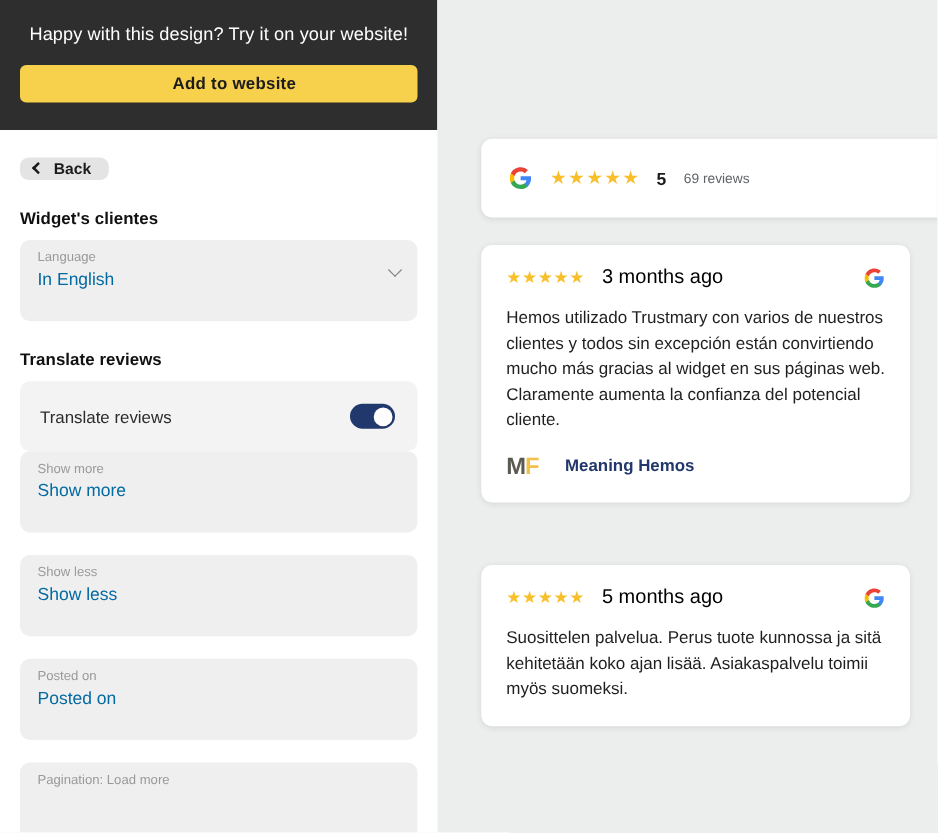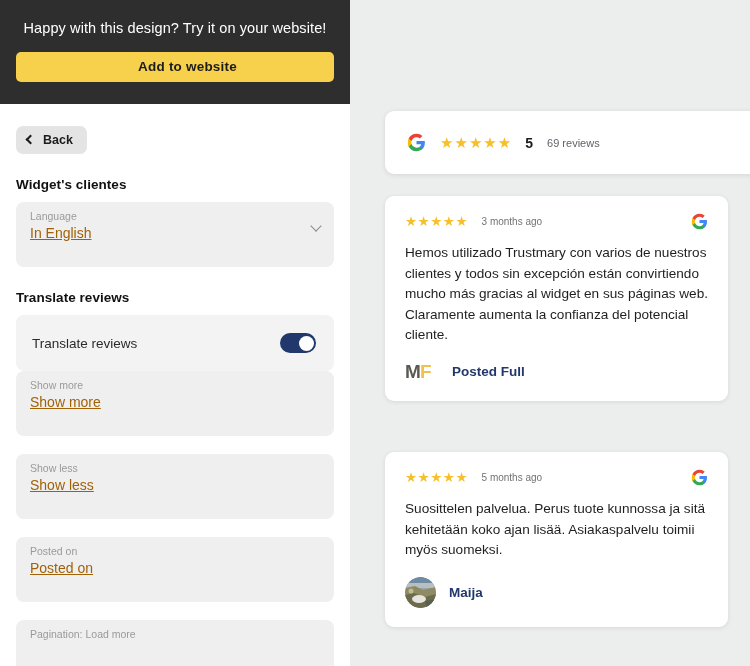--- a/index.html
+++ b/index.html
@@ -65,21 +65,21 @@
     padding: 0 16px;
   }
 
   .back-button {
     display: inline-flex;
     align-items: center;
     gap: 9px;
     background: #e4e4e4;
     border: none;
     border-radius: 7px;
-    height: 28px;
+    height: 18px;
     padding: 0 14px 0 11px;
     margin-top: 22px;
     font-family: "Liberation Sans", sans-serif;
     font-size: 12.5px;
     font-weight: bold;
     color: #1c1c1c;
     cursor: pointer;
   }
   .back-chevron {
     display: inline-block;
@@ -108,24 +108,23 @@
     padding: 8px 14px 0 14px;
     margin-bottom: 18px;
   }
   .field-label {
     font-size: 10.5px;
     color: #9a9a9a;
     line-height: 13px;
   }
   .field-value {
     font-size: 14px;
-    color: #a16207;
+    color: #0369a1;
     line-height: 19px;
     margin-top: 1px;
-    text-decoration: underline;
   }
   .field-chevron {
     position: absolute;
     right: 14px;
     top: 20px;
     width: 8px;
     height: 8px;
     border-right: 1.6px solid #8a8a8a;
     border-bottom: 1.6px solid #8a8a8a;
     transform: rotate(45deg);
@@ -213,22 +212,22 @@
     display: flex;
     align-items: center;
     justify-content: space-between;
   }
   .review-head-left {
     display: flex;
     align-items: center;
     gap: 14px;
   }
   .review-date {
-    font-size: 10px;
-    color: #737373;
+    font-size: 16px;
+    color: #000000;
   }
   .review-text {
     margin-top: 13px;
     font-size: 13.6px;
     line-height: 20.5px;
     color: #1f1f1f;
   }
   .review-author {
     margin-top: 16px;
     display: flex;
@@ -376,21 +375,21 @@
         </span>
       </div>
       <div class="review-text">Hemos utilizado Trustmary con varios de nuestros clientes y todos sin excepción están convirtiendo mucho más gracias al widget en sus páginas web. Claramente aumenta la confianza del potencial cliente.</div>
       <div class="review-author">
         <span class="mf-logo">
           <svg width="34" height="20" viewBox="0 0 34 20">
             <text x="0" y="16" font-family="Liberation Sans, sans-serif" font-size="19" font-weight="bold" fill="#5a5a52">M</text>
             <text x="15" y="16" font-family="Liberation Sans, sans-serif" font-size="19" font-weight="bold" fill="#f2c14a">F</text>
           </svg>
         </span>
-        <span class="author-name">Posted Full</span>
+        <span class="author-name">Meaning Hemos</span>
       </div>
     </div>
 
     <div class="review-card" id="review-card-1">
       <div class="review-head">
         <div class="review-head-left">
           <span class="stars small">
             <span>★</span>
             <span>★</span>
             <span>★</span>
@@ -402,38 +401,16 @@
         <span class="g-logo">
           <svg width="17" height="17" viewBox="0 0 48 48">
             <path fill="#4285F4" d="M45.1 24.5c0-1.6-.1-3.1-.4-4.5H24v8.5h11.8c-.5 2.8-2.1 5.1-4.4 6.7v5.6h7.1c4.2-3.8 6.6-9.5 6.6-16.3z"></path>
             <path fill="#34A853" d="M24 46c6 0 11-2 14.6-5.3l-7.1-5.6c-2 1.3-4.5 2.1-7.5 2.1-5.8 0-10.7-3.9-12.4-9.1H4.2v5.8C7.8 41.1 15.3 46 24 46z"></path>
             <path fill="#FBBC05" d="M11.6 28.1c-.4-1.3-.7-2.7-.7-4.1s.3-2.8.7-4.1v-5.8H4.2C2.8 17 2 20.4 2 24s.8 7 2.2 9.9l7.4-5.8z"></path>
             <path fill="#EA4335" d="M24 10.8c3.3 0 6.2 1.1 8.5 3.3l6.3-6.3C34.9 4.2 29.9 2 24 2 15.3 2 7.8 6.9 4.2 14.1l7.4 5.8c1.7-5.2 6.6-9.1 12.4-9.1z"></path>
           </svg>
         </span>
       </div>
       <div class="review-text">Suosittelen palvelua. Perus tuote kunnossa ja sitä kehitetään koko ajan lisää. Asiakaspalvelu toimii myös suomeksi.</div>
-      <div class="review-author">
-        <span class="avatar-photo">
-          <svg width="31" height="31" viewBox="0 0 31 31">
-            <defs>
-              <clipPath id="avclip">
-                  <circle cx="15.5" cy="15.5" r="15.5"></circle>
-                </clipPath>
-            </defs>
-            <g clip-path="url(#avclip)">
-              <rect width="31" height="31" fill="#9aa3a8"></rect>
-              <rect y="0" width="31" height="7" fill="#6f8ba3"></rect>
-              <rect y="6" width="31" height="5" fill="#b9bfc0"></rect>
-              <path d="M0 11 L10 9 L18 13 L31 10 L31 20 L0 22 Z" fill="#8e8a63"></path>
-              <path d="M0 18 L9 16 L20 20 L31 17 L31 31 L0 31 Z" fill="#6e6a4c"></path>
-              <ellipse cx="14" cy="22" rx="7" ry="4" fill="#e6e4dc"></ellipse>
-              <path d="M20 24 L31 22 L31 31 L22 31 Z" fill="#56604f"></path>
-              <circle cx="6" cy="14" r="2.5" fill="#c2bb92"></circle>
-            </g>
-          </svg>
-        </span>
-        <span class="author-name">Maija</span>
-      </div>
     </div>
 
   </div>
 </div>
 
 </body></html>

